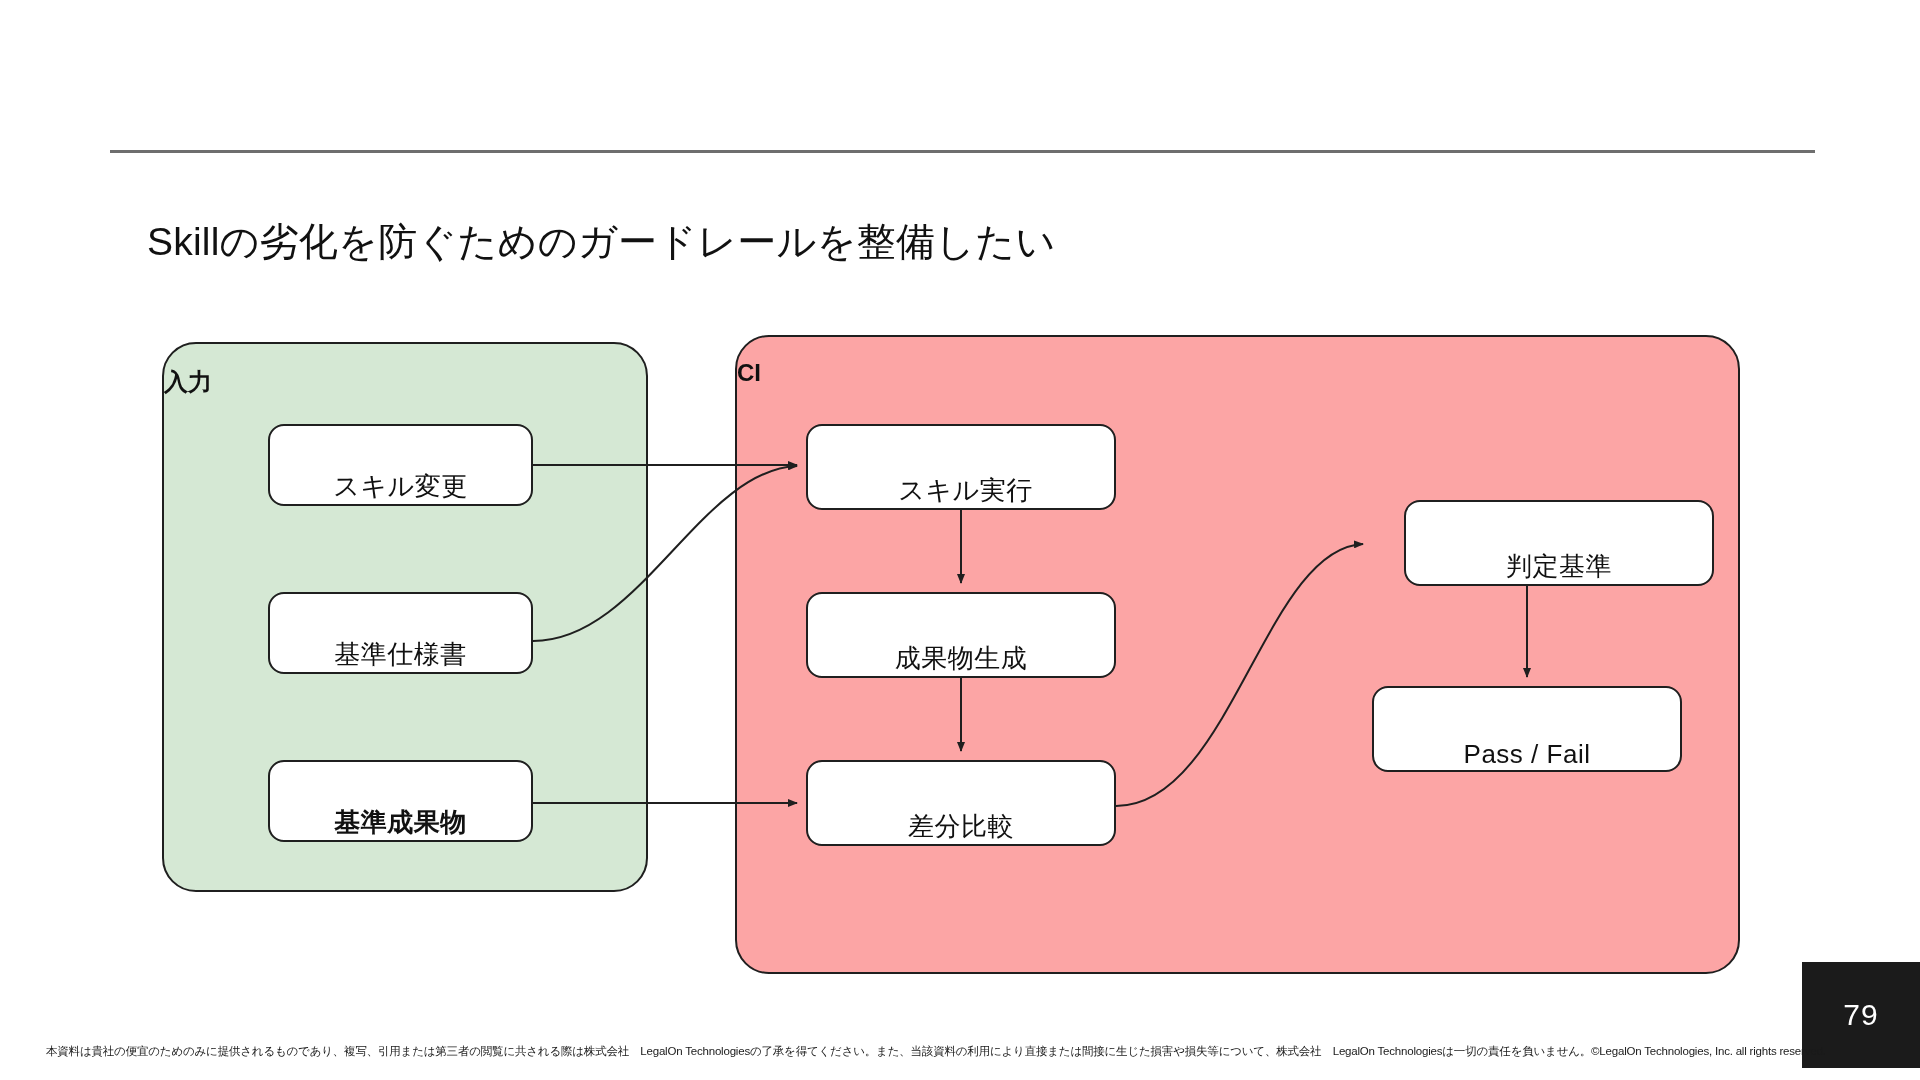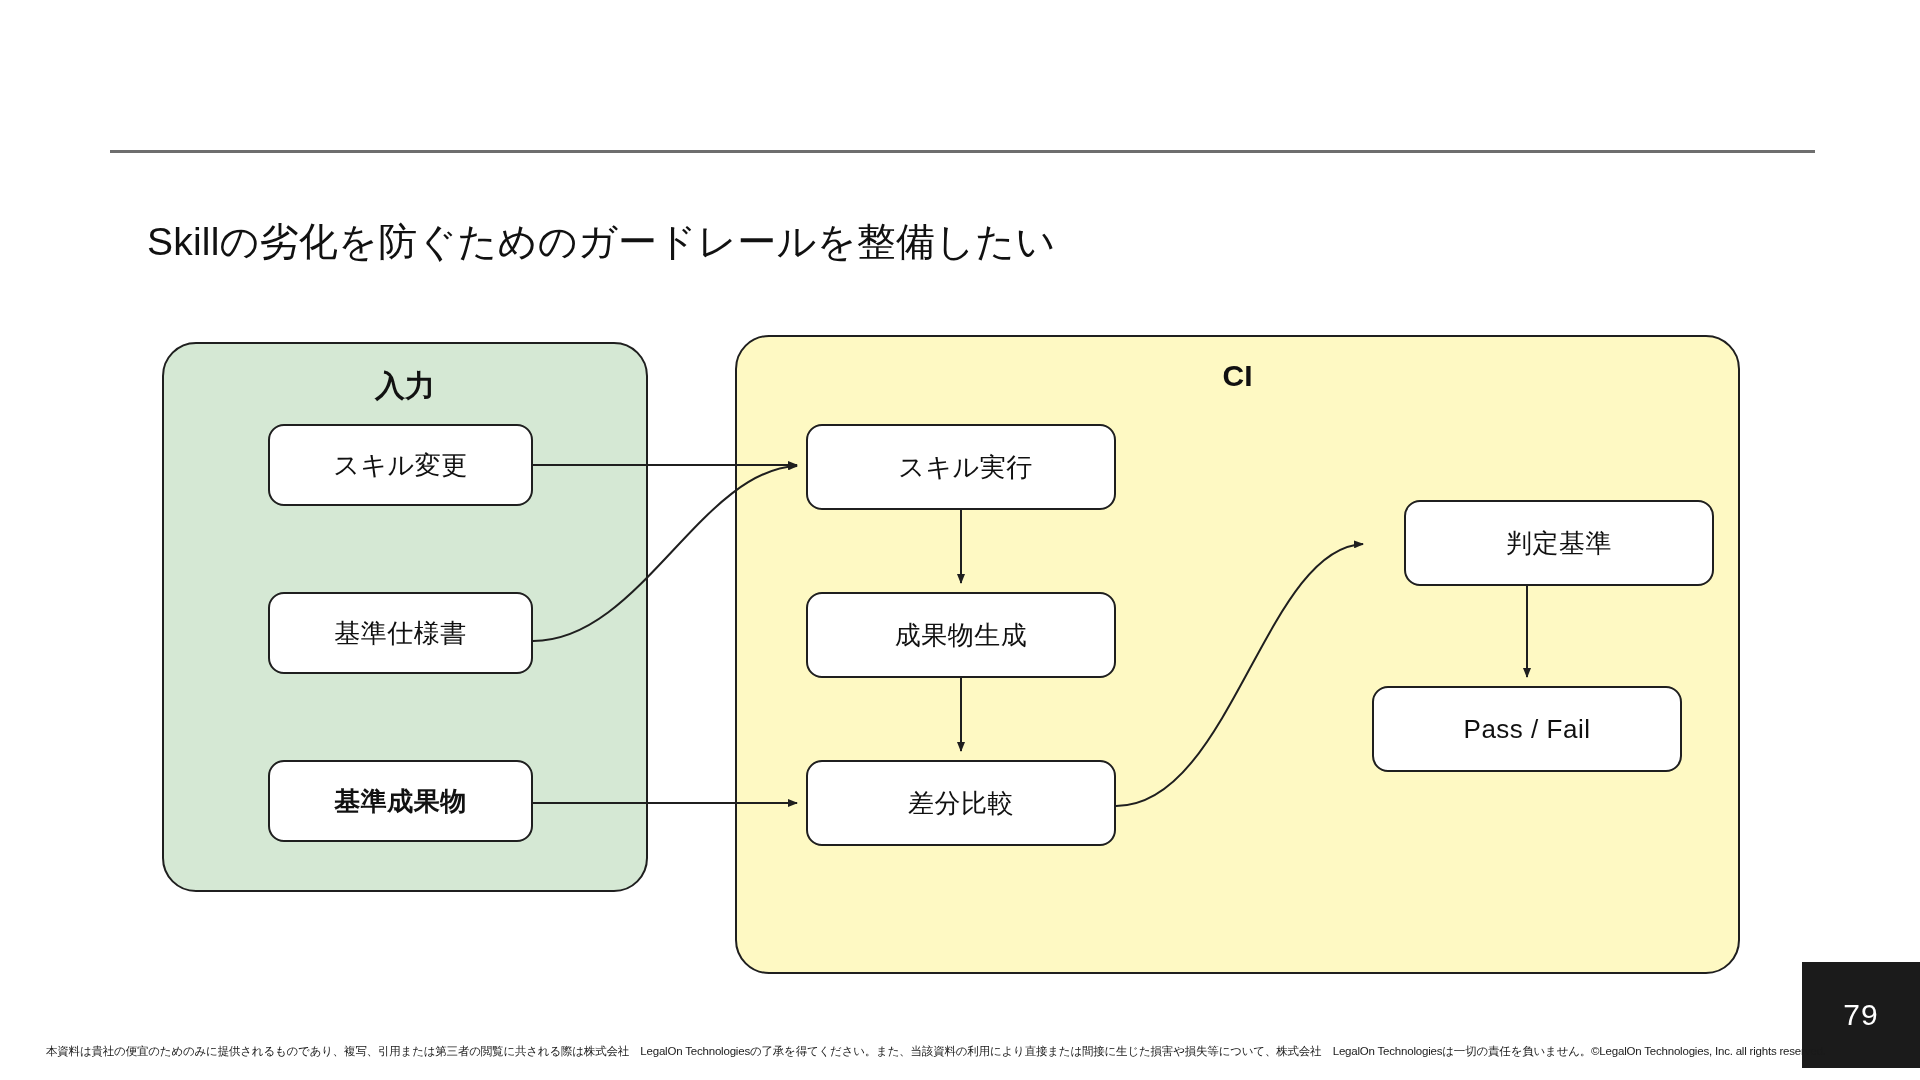--- a/index.html
+++ b/index.html
@@ -74,42 +74,42 @@
     top: 342px;
     width: 486px;
     height: 550px;
     background: #d5e8d4;
   }
   #group-ci {
     left: 735px;
     top: 335px;
     width: 1005px;
     height: 639px;
-    background: #fef9c3;
+    background: #fca5a5;
   }
   .group-label {
     position: absolute;
     width: 100%;
-    text-align: center;
-    font-size: 30px;
+    text-align: left;
+    font-size: 24px;
     font-weight: 700;
     color: #111111;
     top: 22px;
     left: 0;
   }
 
   
   .node {
     position: absolute;
     background: #ffffff;
     border: 2px solid #1f1f1f;
     border-radius: 16px;
     box-sizing: border-box;
     display: flex;
-    align-items: center;
+    align-items: flex-end;
     justify-content: center;
     font-size: 26px;
     color: #111111;
     letter-spacing: 0.5px;
   }
 
   
   #node-skill-change   { left: 268px; top: 424px; width: 265px; height: 82px; }
   #node-spec-baseline  { left: 268px; top: 592px; width: 265px; height: 82px; }
   #node-artifact-base  { left: 268px; top: 760px; width: 265px; height: 82px; font-weight: bold; }

